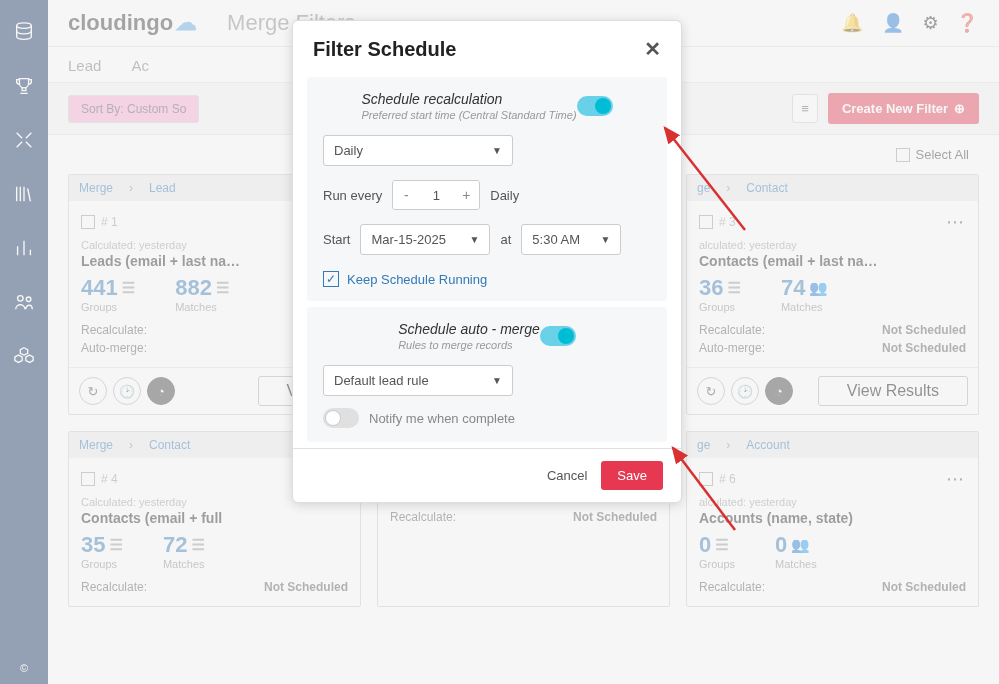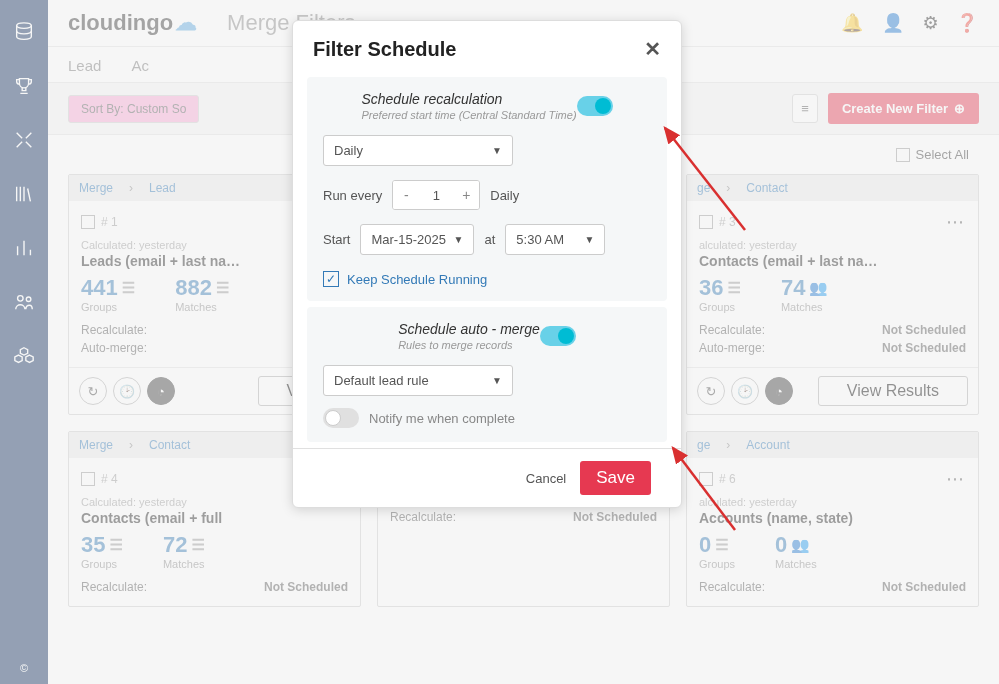--- a/index.html
+++ b/index.html
@@ -58,23 +58,23 @@
 .toggle.off::after{ background:#fff; left:2px; right:auto; border:1px solid #ccc; box-sizing:border-box;}
 .select{ background:#fff; border:1px solid #ccc; padding:7px 10px; font-size:13px; border-radius:3px; display:flex; align-items:center; justify-content:space-between; width:190px; cursor:pointer;}
 .select .caret{font-size:10px; color:#555;}
 .stepper{ display:inline-flex; border:1px solid #ccc; border-radius:3px; background:#fff; align-items:center; overflow:hidden;}
 .stepper button{ border:none; background:#fff; width:26px; height:28px; font-size:14px; cursor:pointer; color:#888;}
 .stepper span{ width:34px; text-align:center; font-size:13px;}
 .form-row{ display:flex; align-items:center; gap:10px; margin-top:14px; font-size:13px; color:#555;}
 .keep{ display:flex; align-items:center; gap:8px; margin-top:16px; color:#337ab7; font-size:13px;}
 .keep .chk2{ width:16px; height:16px; border:1px solid #337ab7; display:flex; align-items:center; justify-content:center; color:#337ab7; font-size:12px;}
 .notify{ display:flex; align-items:center; gap:10px; margin-top:12px; color:#888; font-size:13px;}
-.modal-foot{ border-top:1px solid #e0e0e0; padding:12px 30px; display:flex; justify-content:flex-end; align-items:center; gap:14px;}
+.modal-foot{ border-top:1px solid #e0e0e0; padding:12px 18px; display:flex; justify-content:flex-end; align-items:center; gap:14px;}
 .cancel{ font-size:13px; color:#555; cursor:pointer;}
-.save{ background:#e63951; color:#fff; border:none; padding:7px 16px; border-radius:3px; font-size:17px; cursor:pointer;}
+.save{ background:#e63951; color:#fff; border:none; padding:7px 16px; border-radius:3px; font-size:13px; cursor:pointer;}
 .arrow{ position:absolute; z-index:12; pointer-events:none;}
 .arrow svg{ overflow:visible;}
 .stack-icon{ color:#999; font-size:15px;}
 </style>
 </head>
 <body>
 
 <div class="app">
   <div class="sidebar">
     <div class="sidebar-icon">
@@ -374,21 +374,21 @@
       <span>Run every</span>
       <div class="stepper">
         <button>-</button>
         <span>1</span>
         <button>+</button>
       </div>
       <span>Daily</span>
     </div>
     <div class="form-row">
       <span>Start</span>
-      <div class="select" style="width:114px">
+      <div class="select" style="width:130px">
           <span>Mar-15-2025</span>
           <span class="caret">▼</span>
         </div>
       <span>at</span>
       <div class="select" style="width:100px">
           <span>5:30 AM</span>
           <span class="caret">▼</span>
         </div>
     </div>
     <div class="keep">

